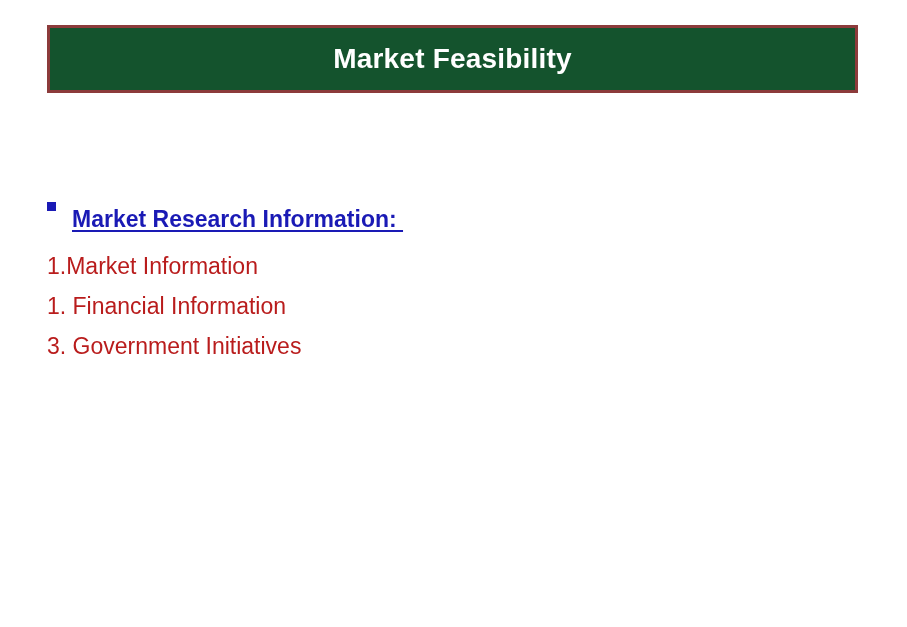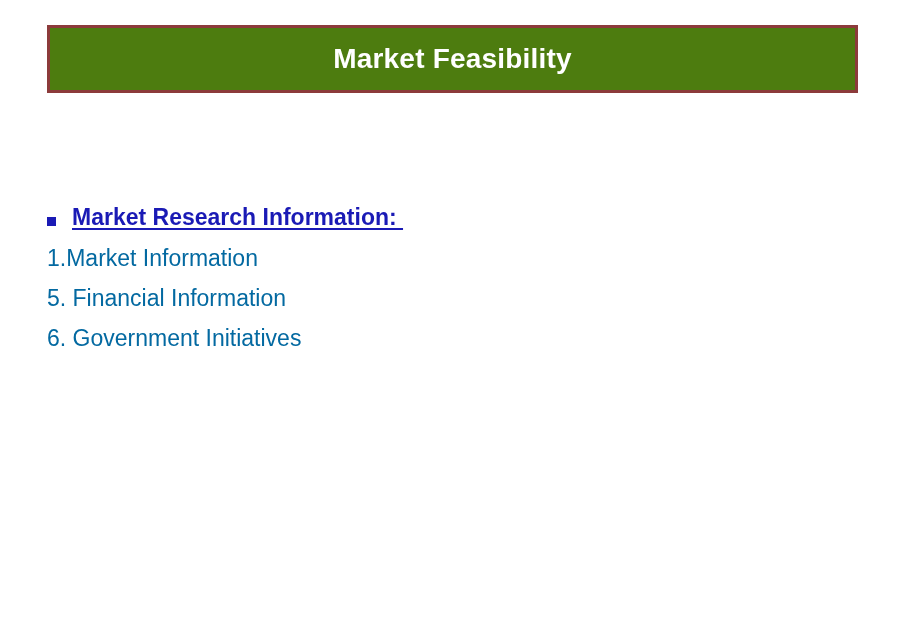--- a/index.html
+++ b/index.html
@@ -21,21 +21,21 @@
     background: #ffffff;
     box-sizing: border-box;
   }
   
   .title-banner {
     position: absolute;
     left: 47px;
     top: 25px;
     width: 811px;
     height: 68px;
-    background: #4d7c0f;
+    background: #14532d;
     border: 3px solid #8c3b3b;
     box-sizing: border-box;
     display: flex;
     align-items: center;
     justify-content: center;
   }
   .title-text {
     color: #ffffff;
     font-size: 28px;
     font-weight: bold;
@@ -46,23 +46,23 @@
   }
   
   .body-block {
     position: absolute;
     left: 47px;
     top: 190px;
     width: 790px;
   }
   .bullet-heading {
     display: flex;
-    align-items: flex-end;
+    align-items: flex-start;
     height: 32px;
-    margin: 8px 0 8px 0;
+    margin: 16px 0 8px 0;
   }
   .bullet-mark {
     display: inline-block;
     width: 9px;
     height: 9px;
     background: #1a1ab5;
     margin-right: 16px;
     position: relative;
     top: -4px;
     flex: 0 0 auto;
@@ -76,21 +76,21 @@
     white-space: pre;
     line-height: 1.15;
     font-family: "Liberation Sans", sans-serif;
   }
   .numbered-list {
     list-style: none;
     margin: 0;
     padding: 0;
   }
   .numbered-item {
-    color: #0369a1;
+    color: #b91c1c;
     font-size: 23px;
     font-weight: normal;
     line-height: 40px;
     height: 40px;
     white-space: pre;
     font-family: "Liberation Sans", sans-serif;
   }
 </style>
 </head>
 <body>
@@ -103,19 +103,19 @@
 
   <div class="body-block">
 
     <div class="bullet-heading">
       <span class="bullet-mark"></span>
       <span class="bullet-heading-text">Market Research Information: </span>
     </div>
 
     <ul class="numbered-list">
       <li class="numbered-item">1.Market Information</li>
-      <li class="numbered-item">5. Financial Information</li>
-      <li class="numbered-item">6. Government Initiatives</li>
+      <li class="numbered-item">1. Financial Information</li>
+      <li class="numbered-item">3. Government Initiatives</li>
     </ul>
 
   </div>
 
 </div>
 
 </body></html>

